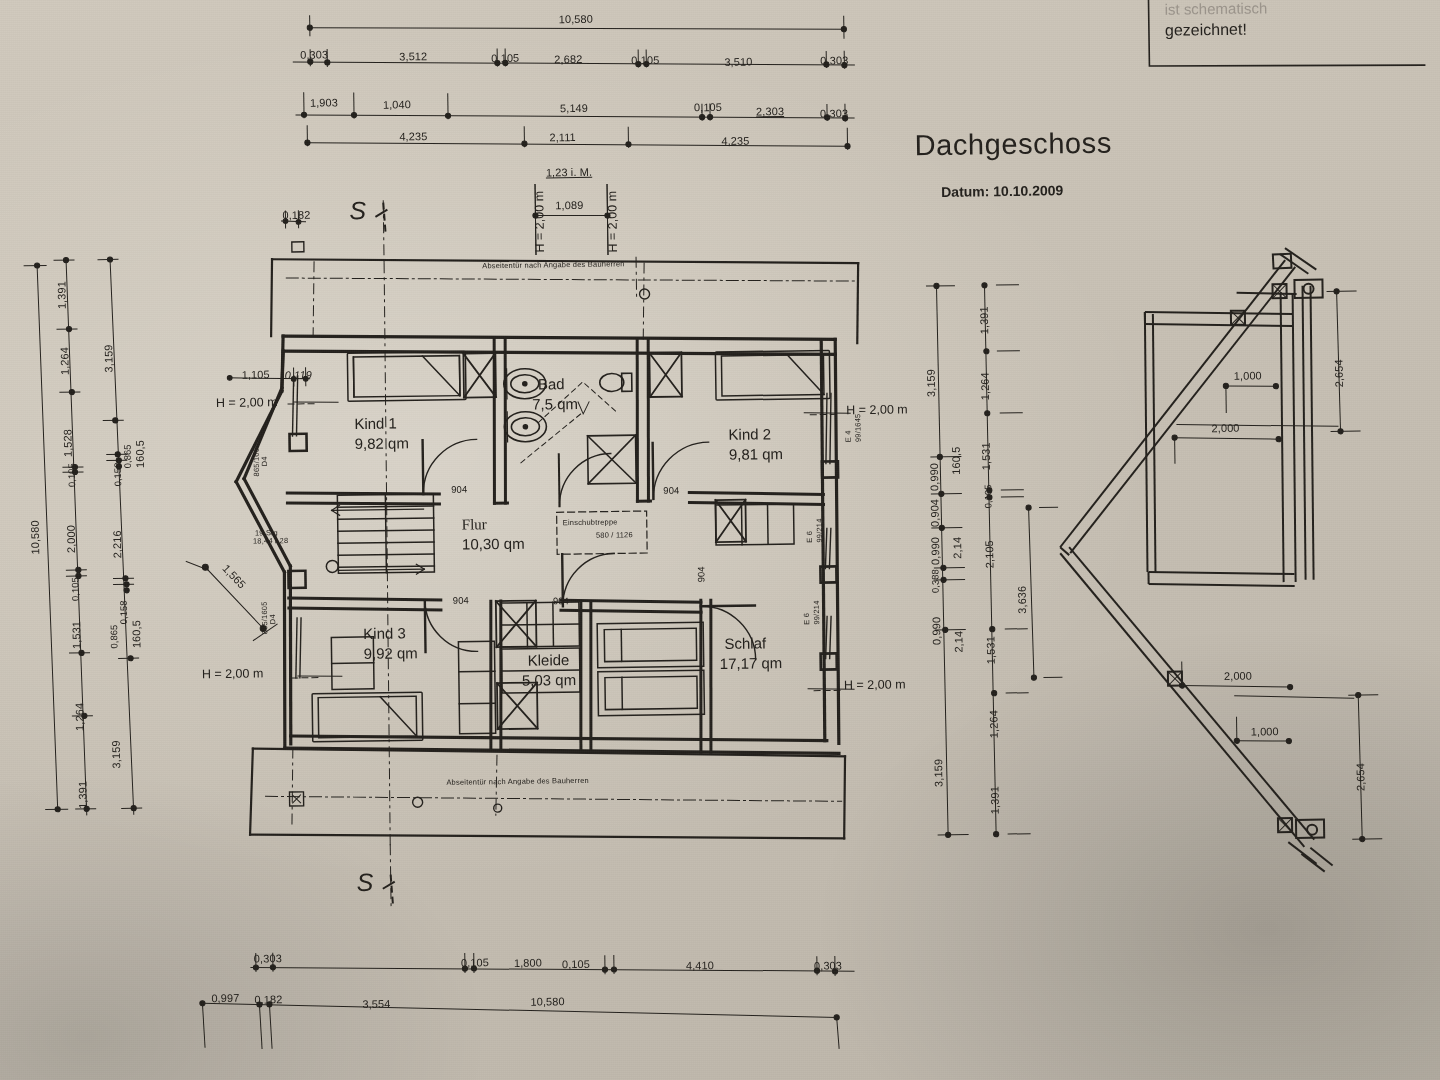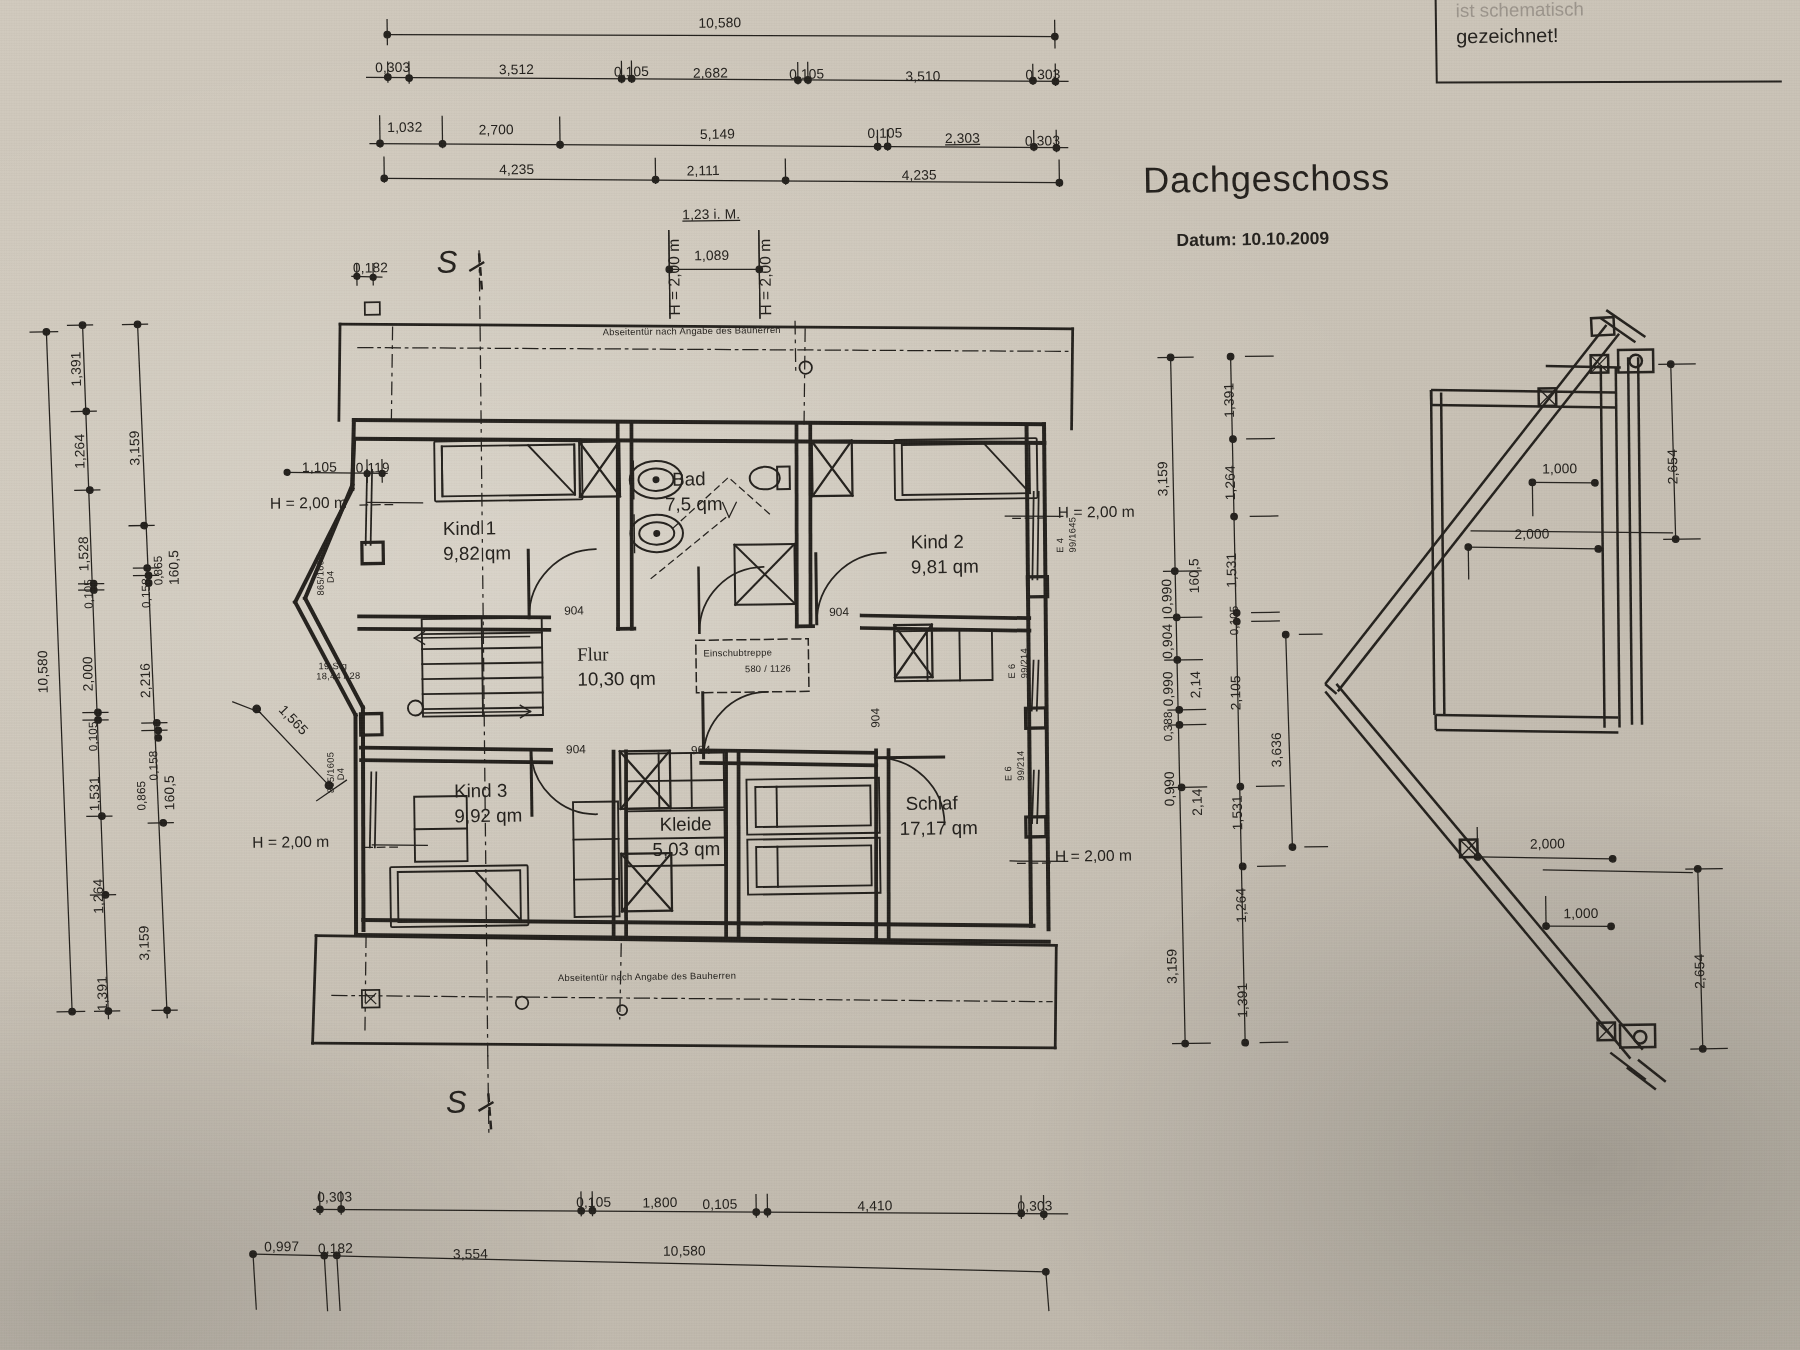--- a/index.html
+++ b/index.html
@@ -680,22 +680,22 @@
     <div class="txt dim" style="left:566px;top:12px;">10,580</div>
 
     <div class="txt dim" style="left:307px;top:44px;">0,303</div>
     <div class="txt dim" style="left:406px;top:47px;">3,512</div>
     <div class="txt dim" style="left:498px;top:50px;">0,105</div>
     <div class="txt dim" style="left:561px;top:52px;">2,682</div>
     <div class="txt dim" style="left:638px;top:54px;">0,105</div>
     <div class="txt dim" style="left:731px;top:57px;">3,510</div>
     <div class="txt dim" style="left:827px;top:57px;">0,303</div>
 
-    <div class="txt dim" style="left:316px;top:92px;">1,032</div>
-    <div class="txt dim" style="left:389px;top:95px;">2,700</div>
+    <div class="txt dim" style="left:316px;top:92px;">1,903</div>
+    <div class="txt dim" style="left:389px;top:95px;">1,040</div>
     <div class="txt dim" style="left:566px;top:101px;">5,149</div>
     <div class="txt dim" style="left:700px;top:102px;">0,105</div>
     <div class="txt dim" style="left:762px;top:107px;text-decoration:underline;">2,303</div>
     <div class="txt dim" style="left:826px;top:110px;">0,303</div>
 
     <div class="txt dim" style="left:405px;top:127px;">4,235</div>
     <div class="txt dim" style="left:555px;top:130px;">2,111</div>
     <div class="txt dim" style="left:727px;top:136px;">4,235</div>
     <div class="txt dim" style="left:551px;top:165px;text-decoration:underline;">1,23 i. M.</div>
 
@@ -718,21 +718,21 @@
     <div class="txt dim-s rot90" style="left:124px;top:460px;">0,865</div>
     <div class="txt dim-s rot90" style="left:114px;top:478px;">0,158</div>
     <div class="txt dim rot90" style="left:136px;top:460px;">160,5</div>
     <div class="txt dim rot90" style="left:112px;top:550px;">2,216</div>
     <div class="txt dim-s rot90" style="left:118px;top:616px;">0,158</div>
     <div class="txt dim-s rot90" style="left:108px;top:640px;">0,865</div>
     <div class="txt dim rot90" style="left:130px;top:640px;">160,5</div>
     <div class="txt dim rot90" style="left:108px;top:760px;">3,159</div>
 
     <div class="txt dim" style="left:244px;top:363px;">1,105</div>
-    <div class="txt dim" style="left:287px;top:364px;">0,119</div>
+    <div class="txt dim" style="left:287px;top:364px;font-style:italic;">0,119</div>
     <div class="txt dim" style="left:228px;top:556px;transform:rotate(47deg);transform-origin:left top;">1,565</div>
 
     <div class="txt dim rot90" style="left:928px;top:400px;">3,159</div>
     <div class="txt dim rot90" style="left:930px;top:494px;">0,990</div>
     <div class="txt dim rot90" style="left:930px;top:530px;">0,904</div>
     <div class="txt dim rot90" style="left:930px;top:568px;">0,990</div>
     <div class="txt dim-s rot90" style="left:930px;top:596px;">0,388</div>
     <div class="txt dim rot90" style="left:930px;top:648px;">0,990</div>
     <div class="txt dim rot90" style="left:930px;top:790px;">3,159</div>
 

